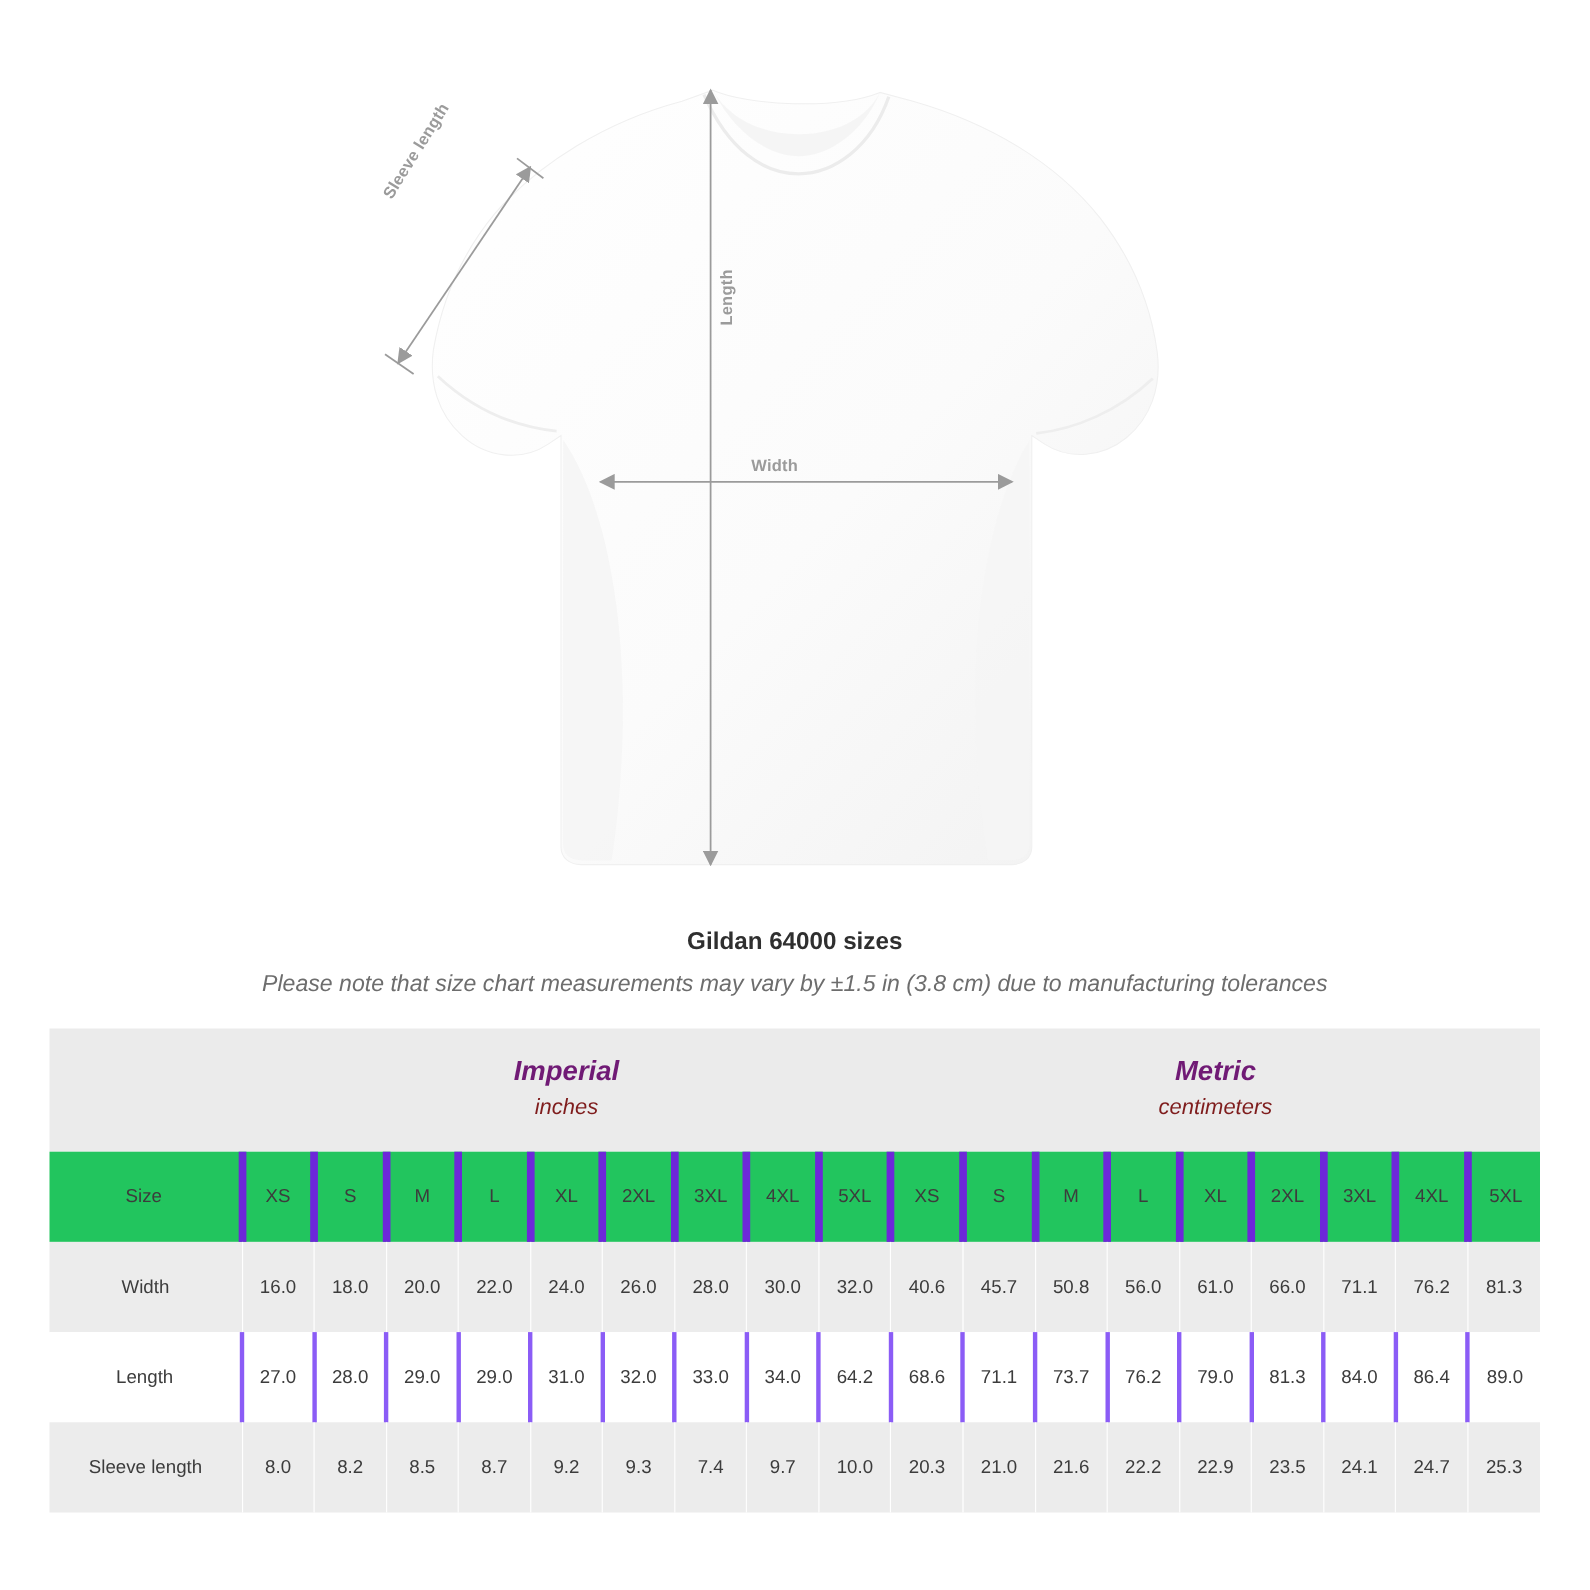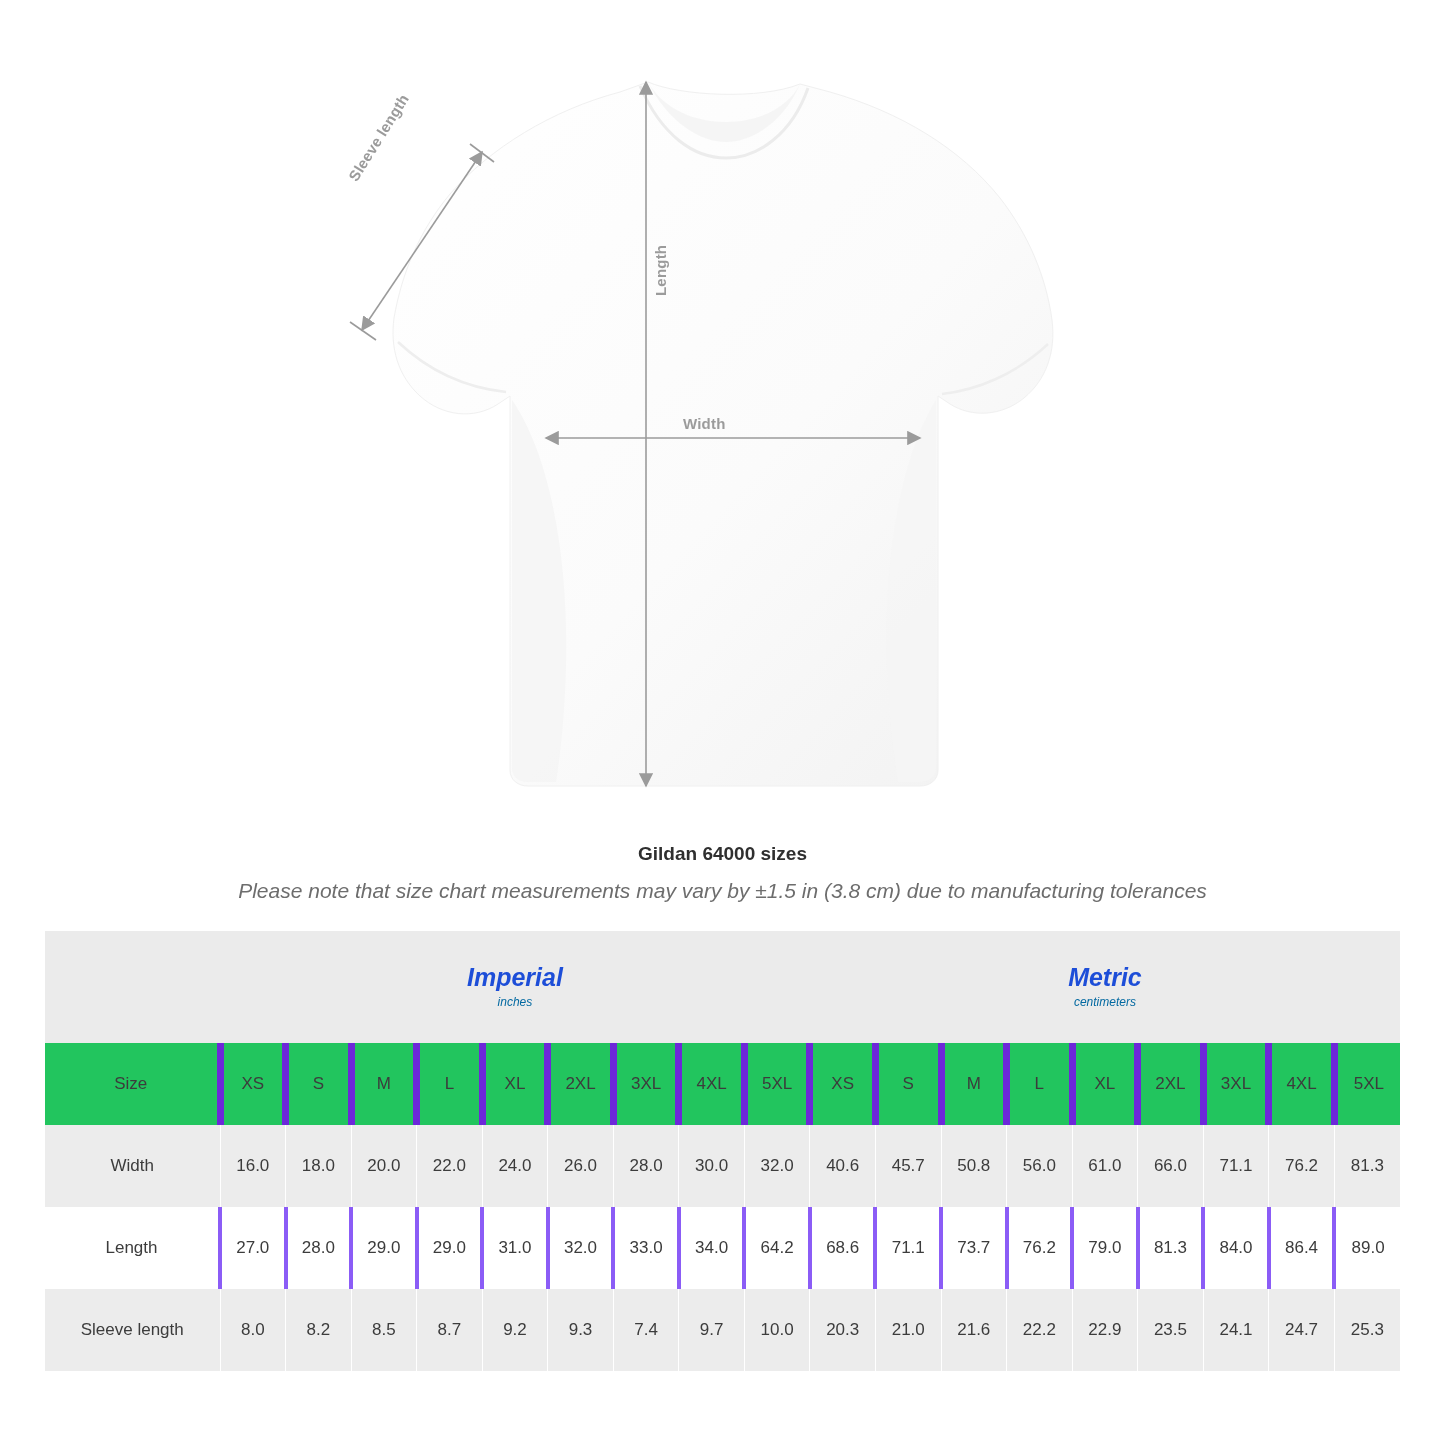--- a/index.html
+++ b/index.html
@@ -56,21 +56,21 @@
     left: 683px;
     top: 415px;
   }
 
   
   .title-block {
     text-align: center;
     margin-top: 28px;
   }
   .chart-title {
-    font-size: 19px;
+    font-size: 22px;
     font-weight: bold;
     color: #2f2f2f;
     margin: 0 0 14px 0;
   }
   .chart-note {
     font-size: 21px;
     font-style: italic;
     color: #6d6d6d;
     margin: 0;
   }
@@ -96,27 +96,27 @@
     font-weight: normal;
   }
   .sys-head {
     background: #ebebeb;
     height: 112px !important;
   }
   .sys-name {
     font-size: 25px;
     font-style: italic;
     font-weight: bold;
-    color: #1d4ed8;
+    color: #701a75;
     line-height: 1.25;
   }
   .sys-unit {
-    font-size: 12px;
+    font-size: 20px;
     font-style: italic;
-    color: #0369a1;
+    color: #7f1d1d;
     line-height: 1.6;
   }
   .row-head {
     font-weight: bold;
     font-size: 18px;
     color: #3c3c3c;
   }
   .row-odd td { background: #ffffff; }
   .row-even td { background: #ececec; }
   .hdr-row td { background: #22c55e; }

